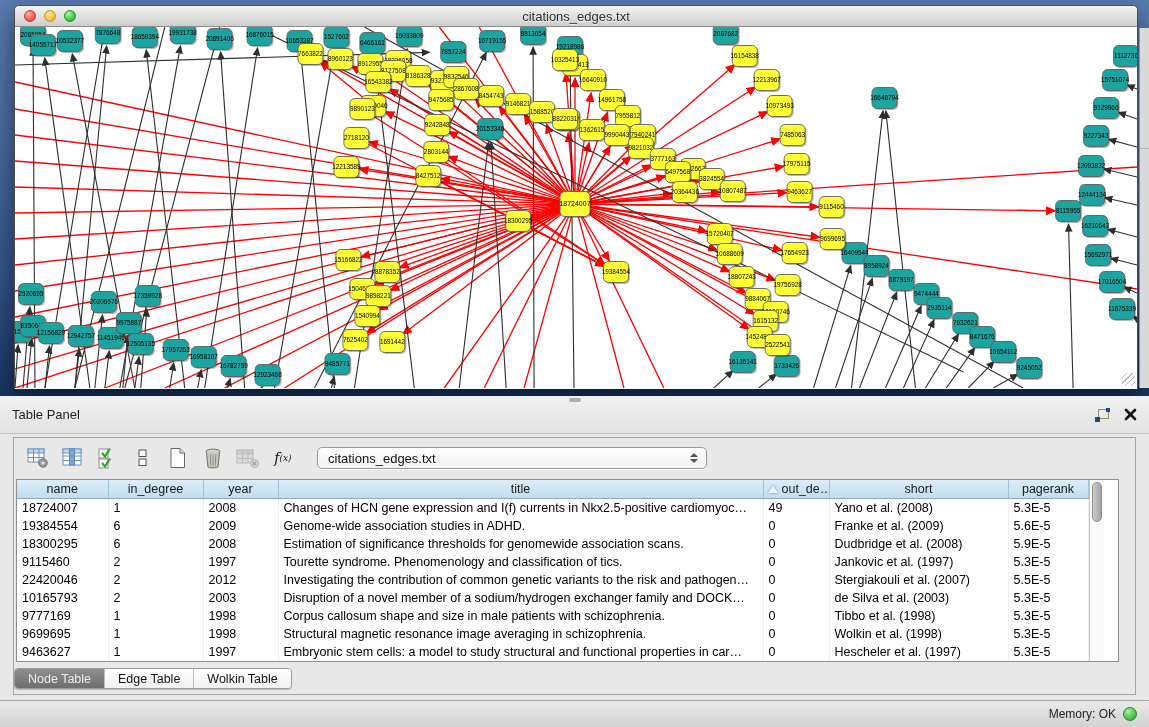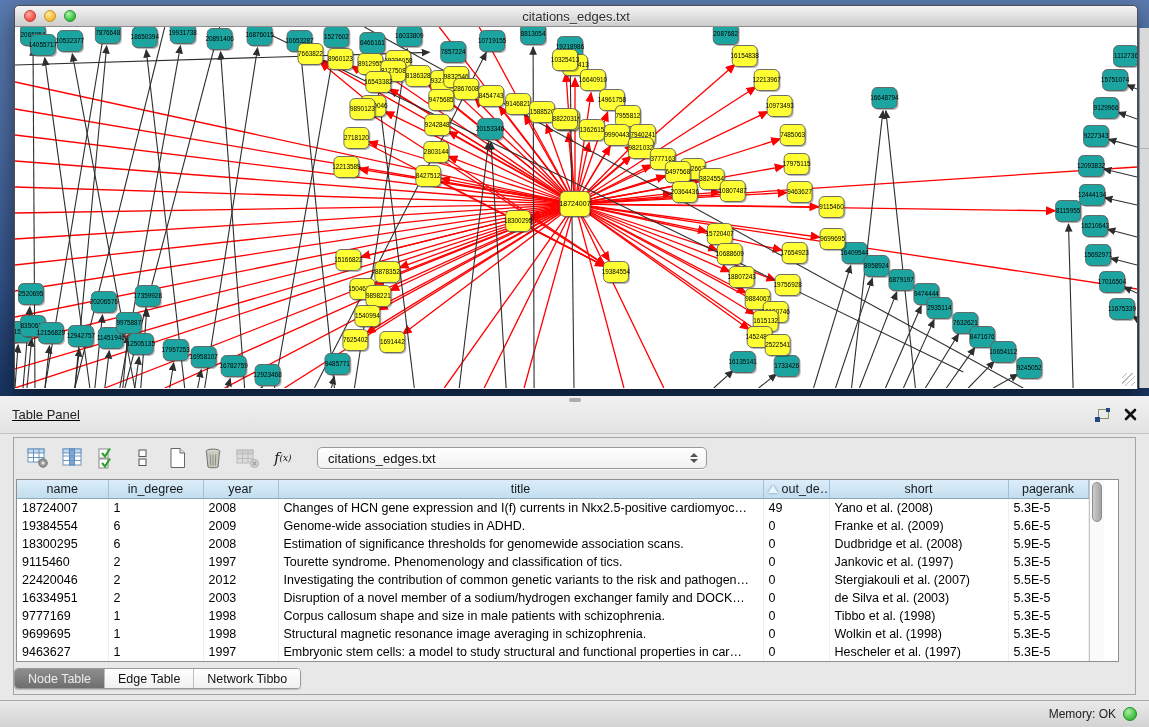--- a/index.html
+++ b/index.html
@@ -24,21 +24,21 @@
   .tl.red   { background:radial-gradient(circle at 35% 30%,#ffb0a8,#f85a50 60%,#d8382f); border:1px solid #c43a32; }
   .tl.yel   { background:radial-gradient(circle at 35% 30%,#ffe9a8,#fbbe3c 60%,#dd9c22); border:1px solid #c8951f; }
   .tl.grn   { background:radial-gradient(circle at 35% 30%,#b4f2b0,#3ec947 60%,#2b9e35); border:1px solid #2a9132; }
   .net-canvas { position:relative; width:100%; height:361px; background:#fff; overflow:hidden; }
   .net-canvas svg { position:absolute; inset:0; width:100%; height:100%; }
   .resize-grip { position:absolute; right:2px; bottom:2px; width:13px; height:13px;
     background:repeating-linear-gradient(135deg,transparent 0 3px,#b9b9b9 3px 4px); }
 
   
   .panel-titlebar { position:relative; height:38px; background:linear-gradient(#f1f1f1,#e3e3e3);
-    border-bottom:1px solid #c2c2c2; display:flex; align-items:center; padding:0 12px;text-decoration:underline; }
+    border-bottom:1px solid #c2c2c2; display:flex; align-items:center; padding:0 12px; }
   .panel-title { font-size:13px; color:#1f1f1f; }
   .splitter-dot { position:absolute; top:2px; left:50%; width:12px; height:4px; margin-left:-6px;
     border-radius:2px; background:#adadad; }
   .panel-title-icons { margin-left:auto; display:flex; align-items:center; gap:14px; }
   .panel-body { height:266px; background:#e8e8e8; padding-top:3px; }
   .panel-content { position:relative; margin:0 13px; height:258px;
     border:1px solid #a4a4a4; background:#e8e8e8; }
   .toolbar { height:40px; display:flex; align-items:center; padding:0 12px; }
   .tool { margin-right:11px; display:flex; align-items:center; justify-content:center;
     width:24px; height:24px; }
@@ -1033,21 +1033,21 @@
               <tr>
                 <td>22420046</td>
                 <td>2</td>
                 <td>2012</td>
                 <td>Investigating the contribution of common genetic variants to the risk and pathogen…</td>
                 <td>0</td>
                 <td>Stergiakouli et al. (2007)</td>
                 <td>5.5E-5</td>
               </tr>
               <tr>
-                <td>16334951</td>
+                <td>10165793</td>
                 <td>2</td>
                 <td>2003</td>
                 <td>Disruption of a novel member of a sodium/hydrogen exchanger family and DOCK…</td>
                 <td>0</td>
                 <td>de Silva et al. (2003)</td>
                 <td>5.3E-5</td>
               </tr>
               <tr>
                 <td>9777169</td>
                 <td>1</td>
@@ -1079,21 +1079,21 @@
         </table>
         <div class="vscroll">
           <div class="vthumb"></div>
         </div>
       </div>
 
       <div class="tabbar">
         <div class="seg">
           <span class="seg-btn active">Node Table</span>
           <span class="seg-btn">Edge Table</span>
-          <span class="seg-btn">Network Tibbo</span>
+          <span class="seg-btn">Wolkin Table</span>
         </div>
       </div>
     </div>
   </div>
 </div>
 
 <div class="statusbar">
   <span class="mem-label">Memory: OK</span>
   <span class="mem-dot"></span>
 </div>

